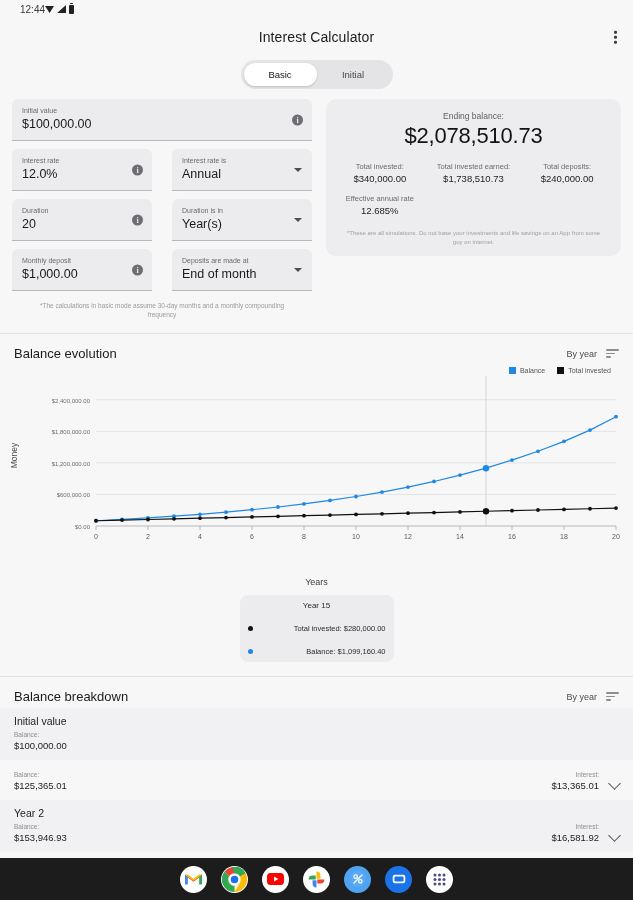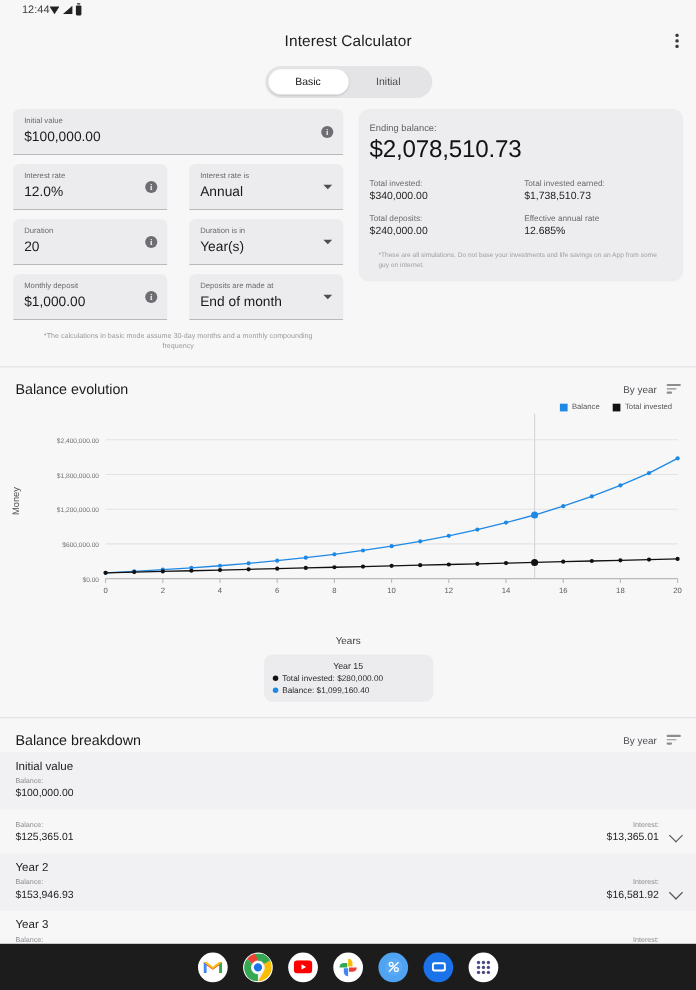--- a/index.html
+++ b/index.html
@@ -66,25 +66,25 @@
   .field.wide { width: 300px; }
   .row2 { display: flex; gap: 20px; margin-top: 8px; }
   .row2 .field { width: 146px; }
   .note {
     font-size: 6.5px; color: #9a9a9f; text-align: center;
     margin-top: 10px; line-height: 9px; padding: 0 14px;
   }
 
   
   .summary {
-    background: #ededef; border-radius: 10px; padding: 12px 10px 10px 10px; text-align: left;
+    background: #ededef; border-radius: 10px; padding: 12px 10px 10px 10px; text-align: center;
   }
   .sum-label { font-size: 8.5px; color: #5e5e63; }
   .sum-big { font-size: 22px; color: #131313; margin-top: 2px; letter-spacing: -.2px; }
-  .sum-grid { display: grid; grid-template-columns: 1fr 1fr; gap: 8px 6px; margin-top: 12px; }
+  .sum-grid { display: grid; grid-template-columns: 1fr 1fr 1fr; gap: 8px 6px; margin-top: 12px; }
   .sum-cell .k { font-size: 7.5px; color: #6b6b70; line-height: 11px; }
   .sum-cell .v { font-size: 9.5px; color: #1d1d1d; line-height: 13px; }
   .sum-note { font-size: 6px; color: #a0a0a5; margin-top: 12px; line-height: 8.5px; padding: 0 8px; }
 
   
   .divider { height: 1px; background: #e2e2e4; margin: 14px 0 0 0; }
   .sec-head {
     display: flex; align-items: center; justify-content: space-between;
     padding: 12px 14px 4px 14px;
   }
@@ -105,21 +105,21 @@
   .ylab {
     position: absolute; left: 6px; top: 50%; transform: rotate(-90deg) translateX(50%);
     transform-origin: left center; font-size: 8.5px; color: #4c4c51;
   }
   .xlab { text-align: center; font-size: 9px; color: #3f3f44; margin-top: 1px; }
   .tip {
     margin: 8px auto 0 auto; width: 154px; background: #ececee;
     border-radius: 8px; padding: 6px 8px; text-align: center;
   }
   .tip .t { font-size: 8px; color: #2b2b2f; }
-  .tip .r { display: flex; align-items: center; justify-content: flex-start; gap: 4px; font-size: 7.5px; color: #2b2b2f; margin-top: 2px; }
+  .tip .r { display: flex; align-items: center; justify-content: space-between; gap: 4px; font-size: 7.5px; color: #2b2b2f; margin-top: 14px; }
   .dot { width: 5px; height: 5px; border-radius: 50%; display: inline-block; }
 
   
   .brk-row { padding: 7px 14px 8px 14px; position: relative; }
   .brk-row.alt { background: #f1f1f3; }
   .brk-title { font-size: 10.5px; color: #1d1d1f; }
   .brk-body { display: flex; justify-content: space-between; align-items: flex-end; margin-top: 3px; }
   .brk-k { font-size: 6.5px; color: #8d8d92; line-height: 9px; }
   .brk-v { font-size: 9.5px; color: #1c1c1e; line-height: 13px; }
   .brk-right { text-align: right; padding-right: 20px; }

